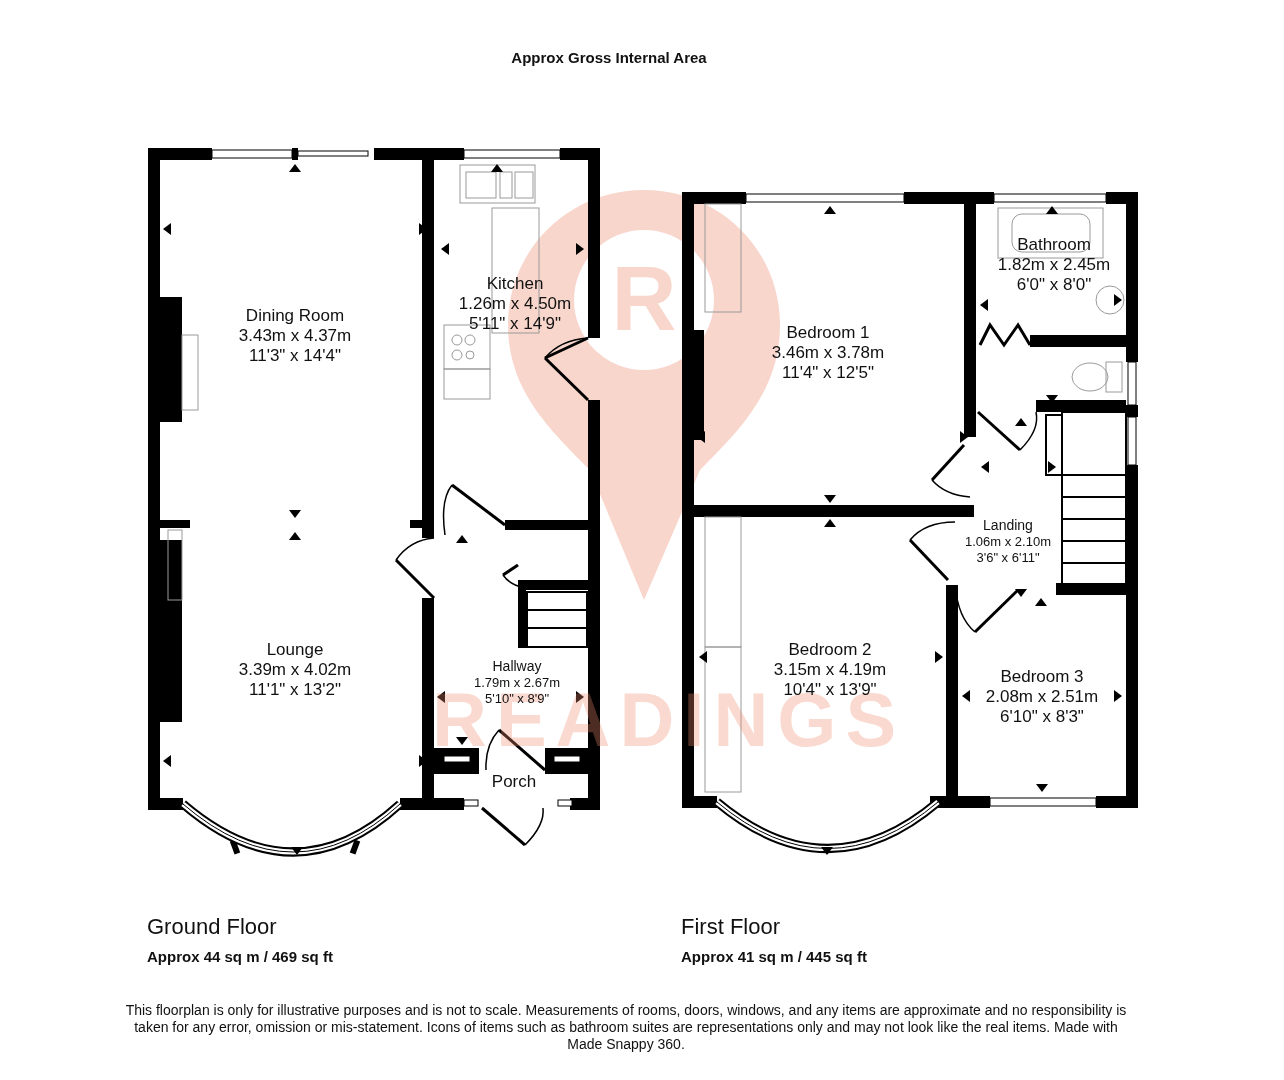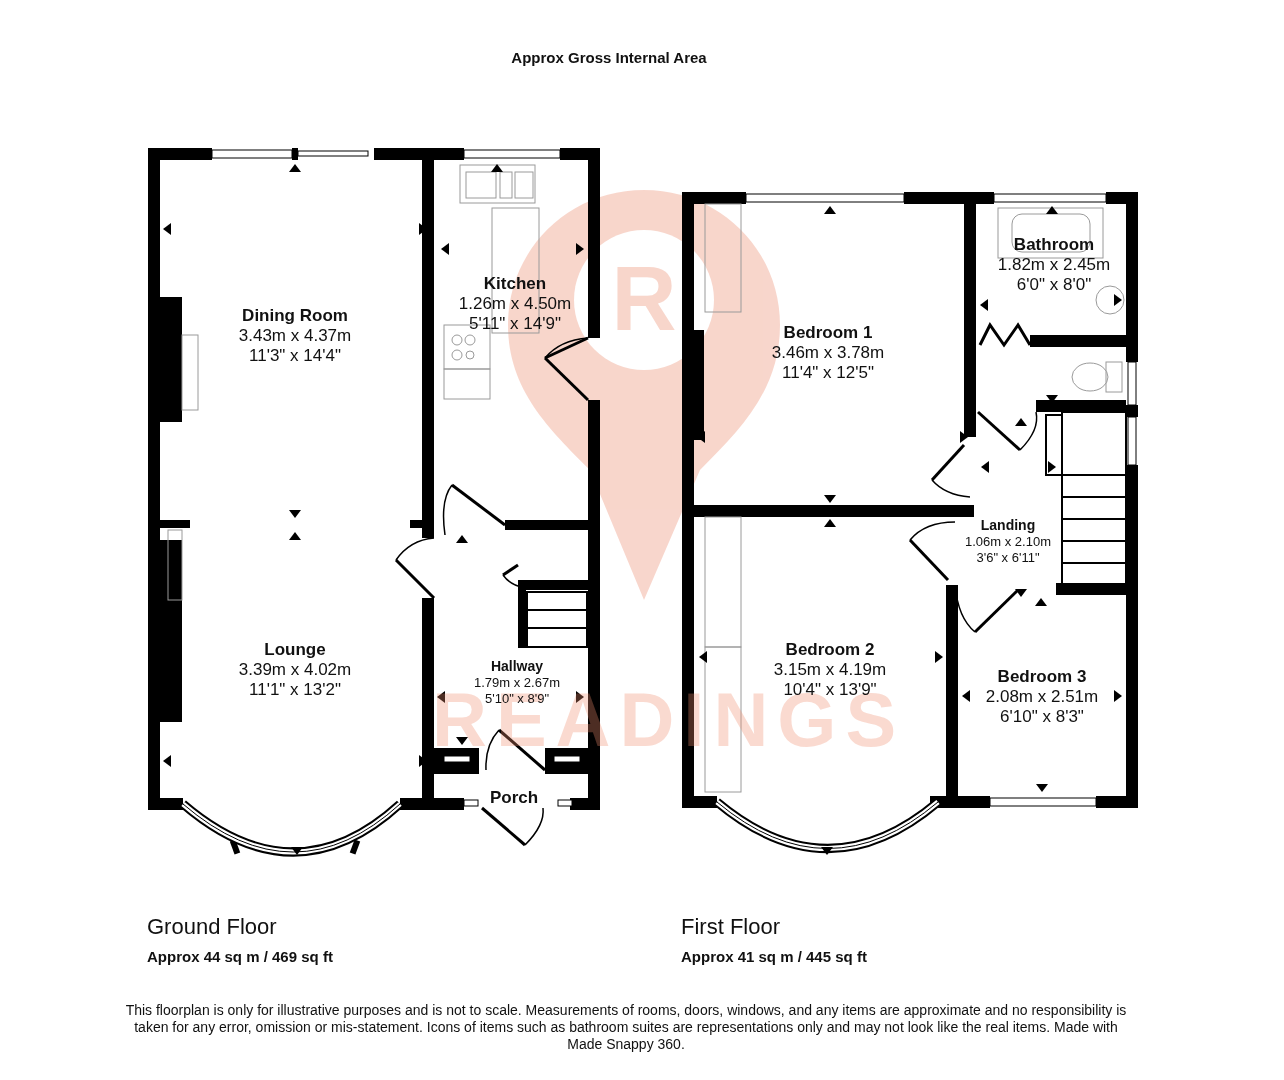--- a/index.html
+++ b/index.html
@@ -1,21 +1,21 @@
 <!DOCTYPE html>
 <html><head>
 <meta charset="utf-8">
 <style>
   html, body { margin: 0; padding: 0; background: #ffffff; }
   body { width: 1284px; height: 1080px; position: relative; overflow: hidden; font-family: "Liberation Sans", sans-serif; color: #111; }
   .abs { position: absolute; }
   .header { left: 0; width: 1218px; top: 49px; text-align: center; font-weight: bold; font-size: 15px; line-height: 18px; }
   svg.plan { position: absolute; left: 0; top: 0; }
   .room { position: absolute; text-align: center; transform: translateX(-50%); white-space: nowrap; }
-  .room .name { font-weight: bold; font-size: 17px; line-height: 20px; }
+  .room .name { font-weight: normal; font-size: 17px; line-height: 20px; }
   .room .dim { font-size: 17px; line-height: 20px; }
   .room.small .name { font-size: 14px; line-height: 17px; }
   .room.small .dim { font-size: 13px; line-height: 16px; }
   .floor-title { font-size: 22px; line-height: 26px; }
   .floor-area { font-weight: bold; font-size: 15px; line-height: 18px; margin-top: 8px; }
   .disclaimer { left: 124px; width: 1004px; top: 1002px; text-align: center; font-size: 14px; line-height: 17px; }
   .wm-text { position: absolute; left: 412px; top: 676px; font-size: 76px; font-weight: bold; letter-spacing: 9px; color: rgba(240,140,110,0.32); margin-left: 20px; }
 </style>
 </head>
 <body>
@@ -236,21 +236,21 @@
 <div class="room" style="left:295px; top:640px;">
   <div class="name">Lounge</div>
   <div class="dim">3.39m x 4.02m</div>
   <div class="dim">11'1" x 13'2"</div>
 </div>
 <div class="room small" style="left:517px; top:658px;">
   <div class="name">Hallway</div>
   <div class="dim">1.79m x 2.67m</div>
   <div class="dim">5'10" x 8'9"</div>
 </div>
-<div class="room" style="left:514px; top:788px;">
+<div class="room" style="left:514px; top:772px;">
   <div class="name">Porch</div>
 </div>
 
 <div class="room" style="left:828px; top:323px;">
   <div class="name">Bedroom 1</div>
   <div class="dim">3.46m x 3.78m</div>
   <div class="dim">11'4" x 12'5"</div>
 </div>
 <div class="room" style="left:1054px; top:235px;">
   <div class="name">Bathroom</div>

